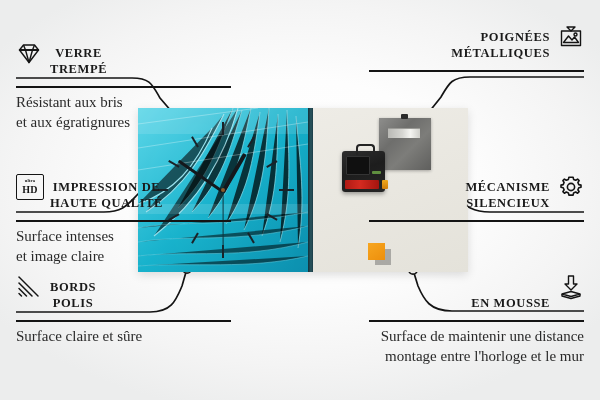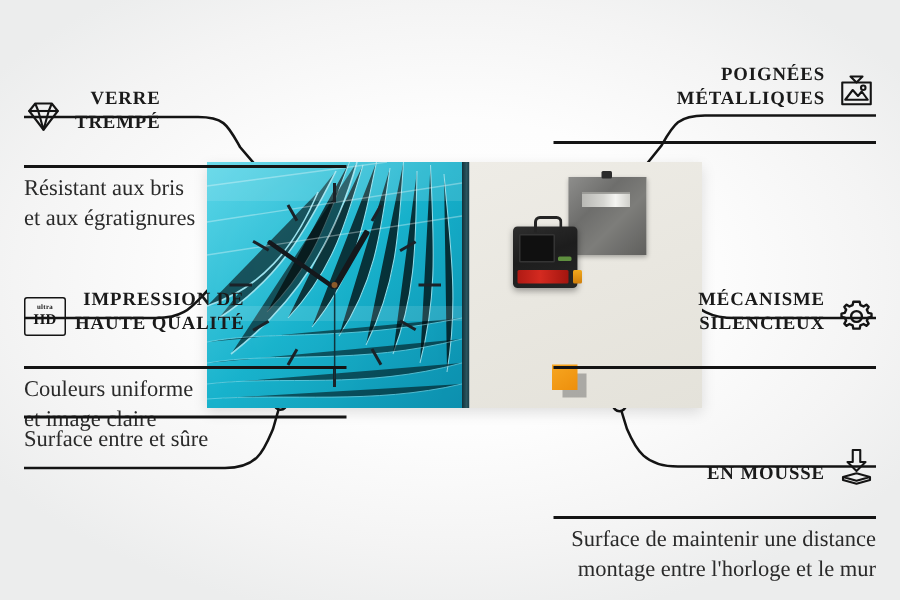--- a/index.html
+++ b/index.html
@@ -100,27 +100,27 @@
   .feat-title{
     font-weight:bold;font-size:12.5px;letter-spacing:.6px;
     color:#1a1a1a;line-height:1.22;text-transform:uppercase;
   }
   .rule{height:1.6px;background:#141414;margin:3px 0 4px;}
   .feat-desc{
     font-size:15px;color:#2a2a2a;line-height:1.35;
     font-family:"Liberation Serif", serif;
   }
   .left .feat-head{justify-content:flex-start;}
-  .left .feat-title{text-align:right;}
+  .left .feat-title{text-align:center;}
   .left .feat-desc{text-align:left;}
   .right .feat-head{flex-direction:row;justify-content:flex-end;}
   .right .feat-title{text-align:right;}
   .right .feat-desc{text-align:right;}
 
-  .ico{flex:0 0 auto;width:26px;height:43px;display:block;margin-top:24px;}
+  .ico{flex:0 0 auto;width:26px;height:43px;display:block;}
   .ico svg{display:block;width:26px;height:26px;}
 
   .hd-box{
     width:26px;height:24px;border:1.7px solid #141414;border-radius:2px;
     display:flex;flex-direction:column;align-items:center;justify-content:center;
     line-height:1;
   }
   .hd-ultra{font-size:4.6px;font-weight:bold;letter-spacing:.2px;color:#141414;}
   .hd-main{font-size:10px;font-weight:bold;letter-spacing:.2px;color:#141414;margin-top:.5px;}
 
@@ -273,29 +273,45 @@
           <span class="hd-main">HD</span>
         </span>
       </span>
       <span class="feat-title">
         <span>IMPRESSION DE</span><br>
         <span>HAUTE QUALITÉ</span>
       </span>
     </div>
     <div class="rule"></div>
     <div class="feat-desc">
-      <span>Couleurs uniforme</span><br>
+      <span>Surface intenses</span><br>
       <span>et image claire</span>
     </div>
   </div>
 
   <div class="feature left" style="left:16px;top:274px;">
+    <div class="feat-head">
+      <span class="ico">
+        <svg viewBox="0 0 26 26">
+            <g stroke="#141414" stroke-width="1.5" stroke-linecap="round">
+          <path d="M3,3 L22,22"></path>
+              <path d="M3,9 L16,22"></path>
+              <path d="M3,14.5 L10.5,22"></path>
+              <path d="M3,19.5 L5.5,22"></path>
+        </g>
+          </svg>
+      </span>
+      <span class="feat-title">
+        <span>BORDS</span><br>
+        <span>POLIS</span>
+      </span>
+    </div>
     <div class="rule"></div>
     <div class="feat-desc">
-      <span>Surface entre et sûre</span>
+      <span>Surface claire et sûre</span>
     </div>
   </div>
 
   <div class="feature right" style="left:369px;top:24px;">
     <div class="feat-head">
       <span class="feat-title">
         <span>POIGNÉES</span><br>
         <span>MÉTALLIQUES</span>
       </span>
       <span class="ico">

